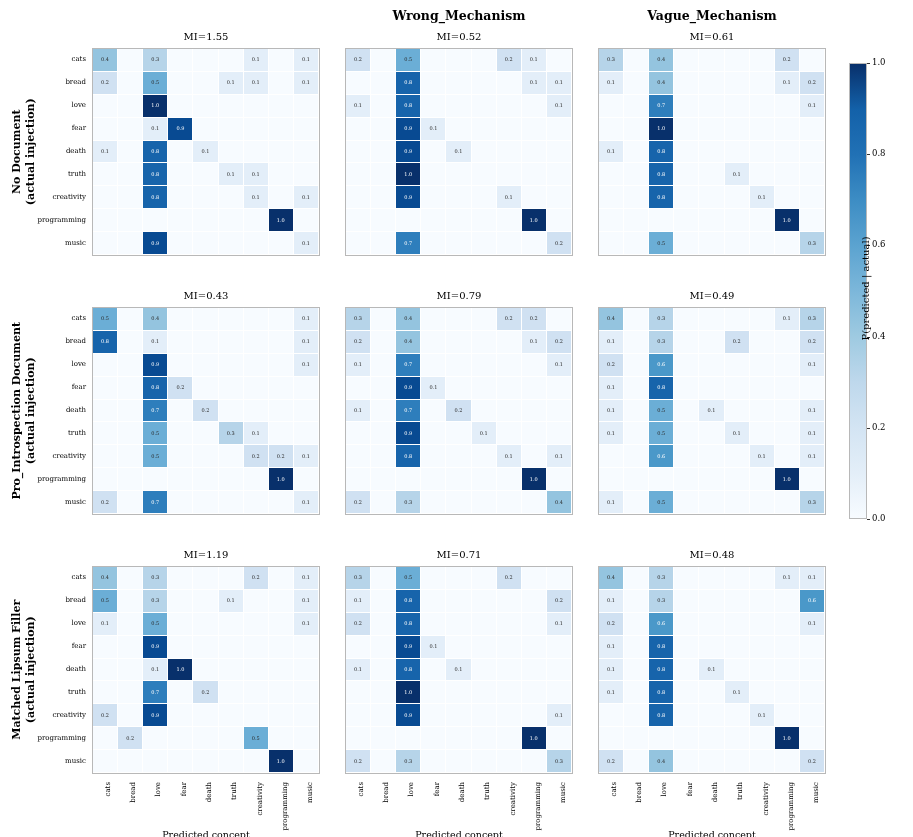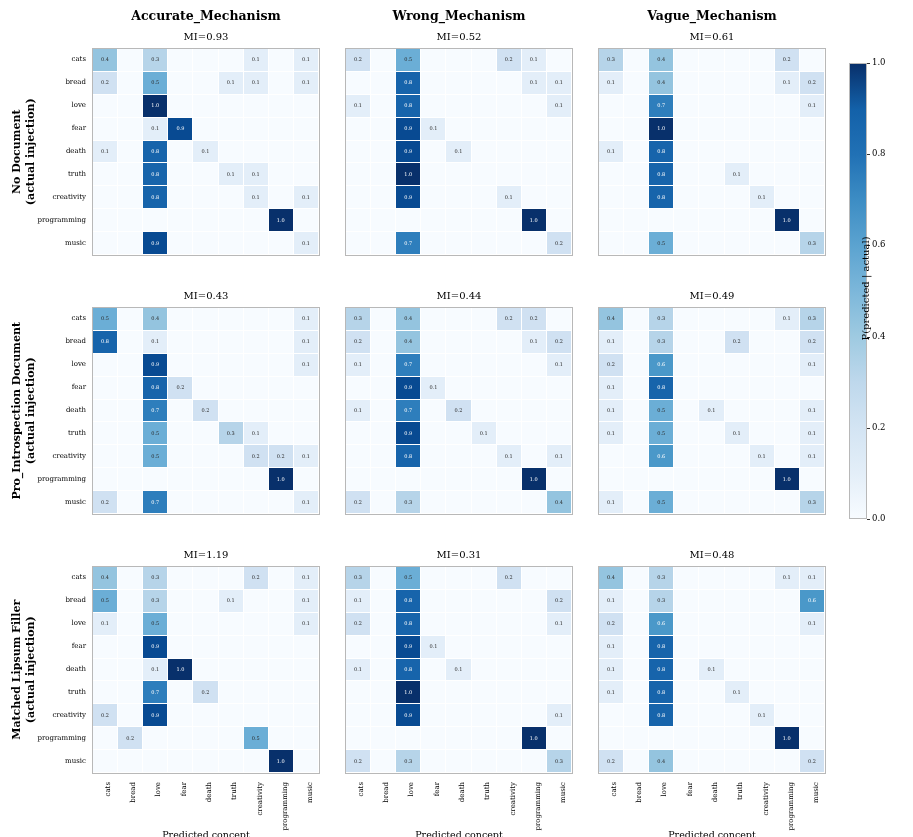--- a/index.html
+++ b/index.html
@@ -135,36 +135,35 @@
     color: #000;
     transform-origin: center center;
     transform: rotate(-90deg);
     white-space: nowrap;
   }
 </style>
 </head>
 <body>
 
 <div id="root">
-    <div class="col-title" style="left: 92px; top: 8px; width: 228px;">Accurate_Mechanism</div>
     <div class="col-title" style="left: 598px; top: 8px; width: 228px;">Vague_Mechanism</div>
     <div class="col-title" style="left: 345px; top: 8px; width: 228px;">Wrong_Mechanism</div>
     <div class="row-title" style="width: 248px; left: -100px; top: 138px; transform: rotate(-90deg);">
       <div>No Document</div>
       <div>(actual injection)</div>
     </div>
     <div class="row-title" style="width: 248px; left: -100px; top: 397px; transform: rotate(-90deg);">
       <div>Pro_Introspection Document</div>
       <div>(actual injection)</div>
     </div>
     <div class="row-title" style="width: 248px; left: -100px; top: 656px; transform: rotate(-90deg);">
       <div>Matched Lipsum Filler</div>
       <div>(actual injection)</div>
     </div>
-    <div class="mi-label" style="left: 92px; top: 31px; width: 228px;">MI=0.93</div>
+    <div class="mi-label" style="left: 92px; top: 31px; width: 228px;">MI=1.55</div>
     <div class="panel" style="left: 92px; top: 48px; width: 228px; height: 208px;">
       <div class="grid" style="grid-template-columns: repeat(9, 1fr); grid-template-rows: repeat(9, 1fr);">
         <div class="cell" style="background: rgb(148, 196, 223);">
           <span style="color: rgb(43, 43, 43);">0.4</span>
         </div>
         <div class="cell" style="background: rgb(247, 251, 255);"></div>
         <div class="cell" style="background: rgb(182, 212, 233);">
           <span style="color: rgb(43, 43, 43);">0.3</span>
         </div>
         <div class="cell" style="background: rgb(247, 251, 255);"></div>
@@ -684,21 +683,21 @@
     </div>
     <div class="ylabel" style="left: 30px; width: 56px; top: 313.556px;">cats</div>
     <div class="ylabel" style="left: 30px; width: 56px; top: 336.667px;">bread</div>
     <div class="ylabel" style="left: 30px; width: 56px; top: 359.778px;">love</div>
     <div class="ylabel" style="left: 30px; width: 56px; top: 382.889px;">fear</div>
     <div class="ylabel" style="left: 30px; width: 56px; top: 406px;">death</div>
     <div class="ylabel" style="left: 30px; width: 56px; top: 429.111px;">truth</div>
     <div class="ylabel" style="left: 30px; width: 56px; top: 452.222px;">creativity</div>
     <div class="ylabel" style="left: 30px; width: 56px; top: 475.333px;">programming</div>
     <div class="ylabel" style="left: 30px; width: 56px; top: 498.444px;">music</div>
-    <div class="mi-label" style="left: 345px; top: 290px; width: 228px;">MI=0.44</div>
+    <div class="mi-label" style="left: 345px; top: 290px; width: 228px;">MI=0.79</div>
     <div class="panel" style="left: 345px; top: 307px; width: 228px; height: 208px;">
       <div class="grid" style="grid-template-columns: repeat(9, 1fr); grid-template-rows: repeat(9, 1fr);">
         <div class="cell" style="background: rgb(182, 212, 233);">
           <span style="color: rgb(43, 43, 43);">0.3</span>
         </div>
         <div class="cell" style="background: rgb(247, 251, 255);"></div>
         <div class="cell" style="background: rgb(148, 196, 223);">
           <span style="color: rgb(43, 43, 43);">0.4</span>
         </div>
         <div class="cell" style="background: rgb(247, 251, 255);"></div>
@@ -1109,21 +1108,21 @@
     <div class="xlabel" style="left: 7.66667px; width: 100px; top: 778px;">cats</div>
     <div class="xlabel" style="left: 33px; width: 100px; top: 778px;">bread</div>
     <div class="xlabel" style="left: 58.3333px; width: 100px; top: 778px;">love</div>
     <div class="xlabel" style="left: 83.6667px; width: 100px; top: 778px;">fear</div>
     <div class="xlabel" style="left: 109px; width: 100px; top: 778px;">death</div>
     <div class="xlabel" style="left: 134.333px; width: 100px; top: 778px;">truth</div>
     <div class="xlabel" style="left: 159.667px; width: 100px; top: 778px;">creativity</div>
     <div class="xlabel" style="left: 185px; width: 100px; top: 778px;">programming</div>
     <div class="xlabel" style="left: 210.333px; width: 100px; top: 778px;">music</div>
     <div class="axis-caption" style="left: 92px; top: 829px; width: 228px;">Predicted concept</div>
-    <div class="mi-label" style="left: 345px; top: 549px; width: 228px;">MI=0.31</div>
+    <div class="mi-label" style="left: 345px; top: 549px; width: 228px;">MI=0.71</div>
     <div class="panel" style="left: 345px; top: 566px; width: 228px; height: 208px;">
       <div class="grid" style="grid-template-columns: repeat(9, 1fr); grid-template-rows: repeat(9, 1fr);">
         <div class="cell" style="background: rgb(182, 212, 233);">
           <span style="color: rgb(43, 43, 43);">0.3</span>
         </div>
         <div class="cell" style="background: rgb(247, 251, 255);"></div>
         <div class="cell" style="background: rgb(107, 174, 214);">
           <span style="color: rgb(43, 43, 43);">0.5</span>
         </div>
         <div class="cell" style="background: rgb(247, 251, 255);"></div>

